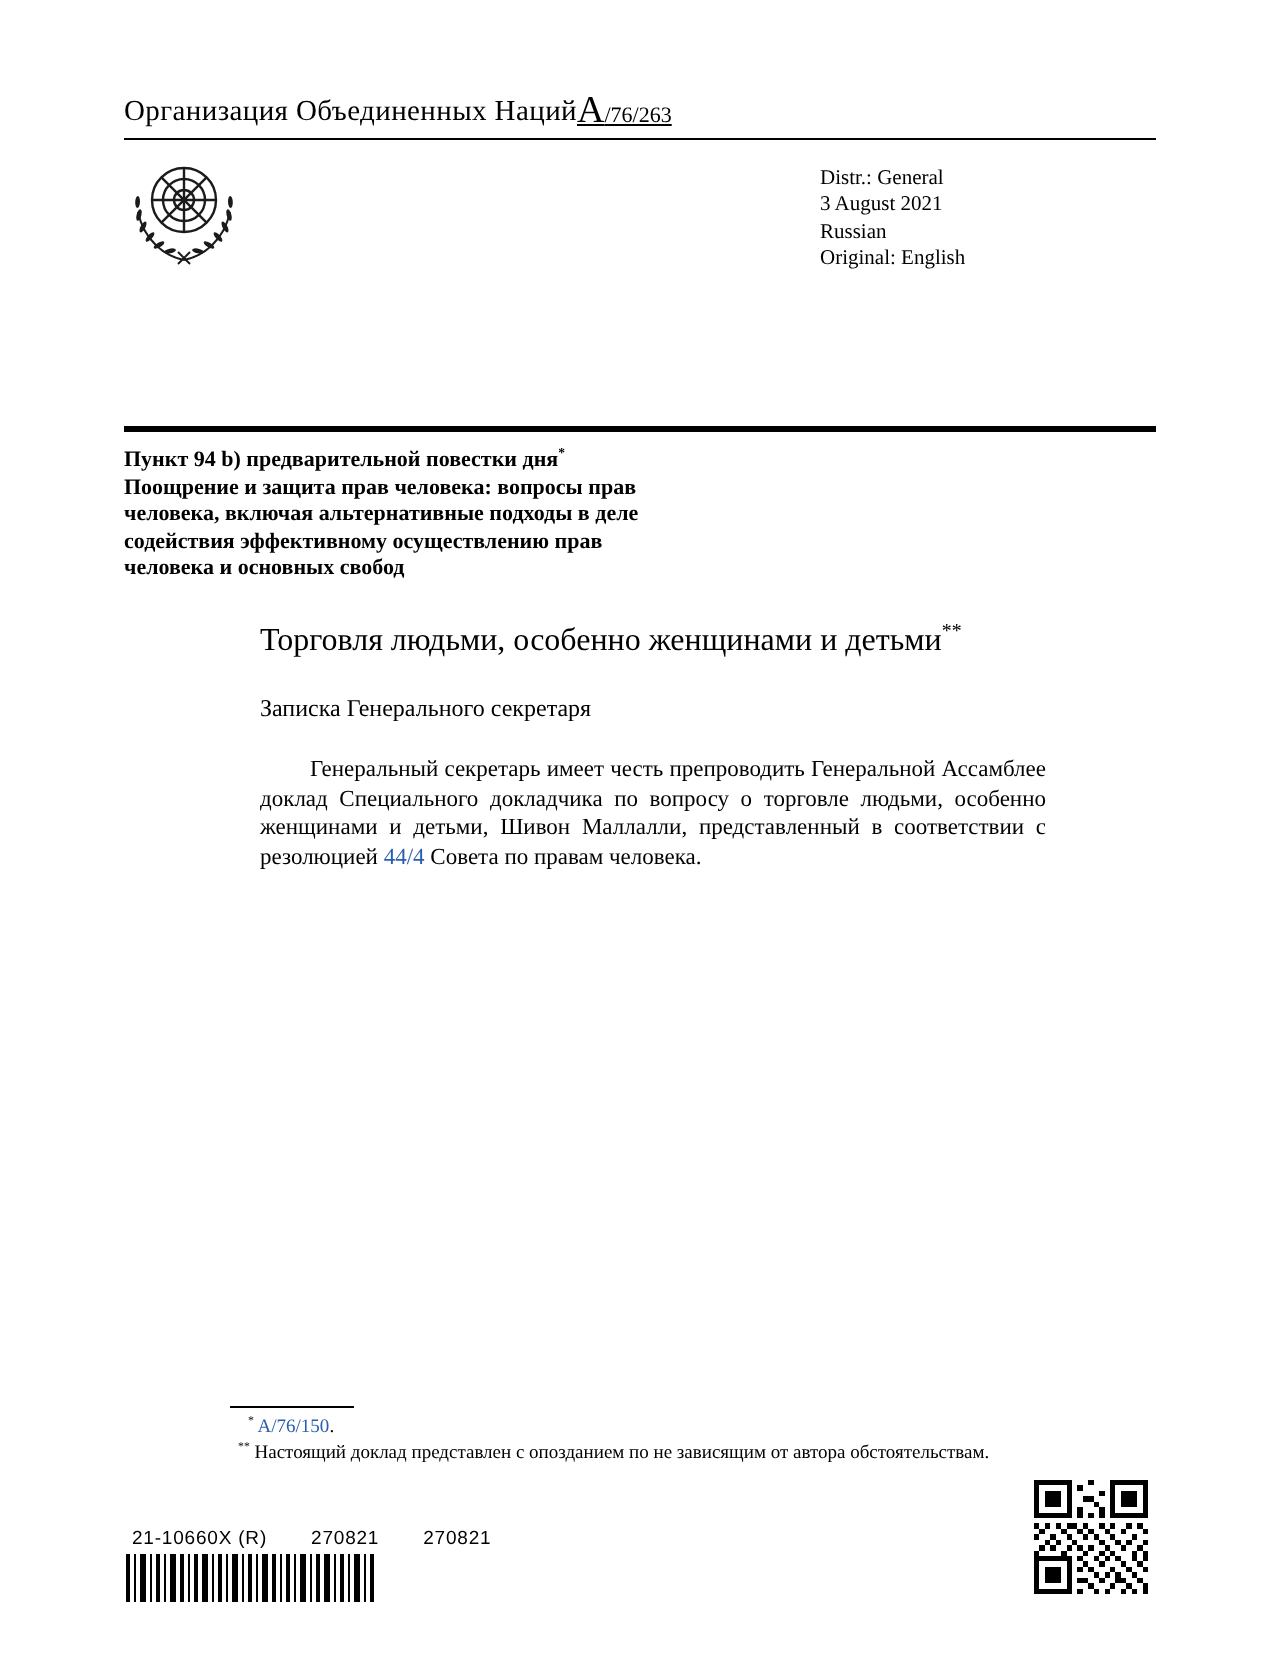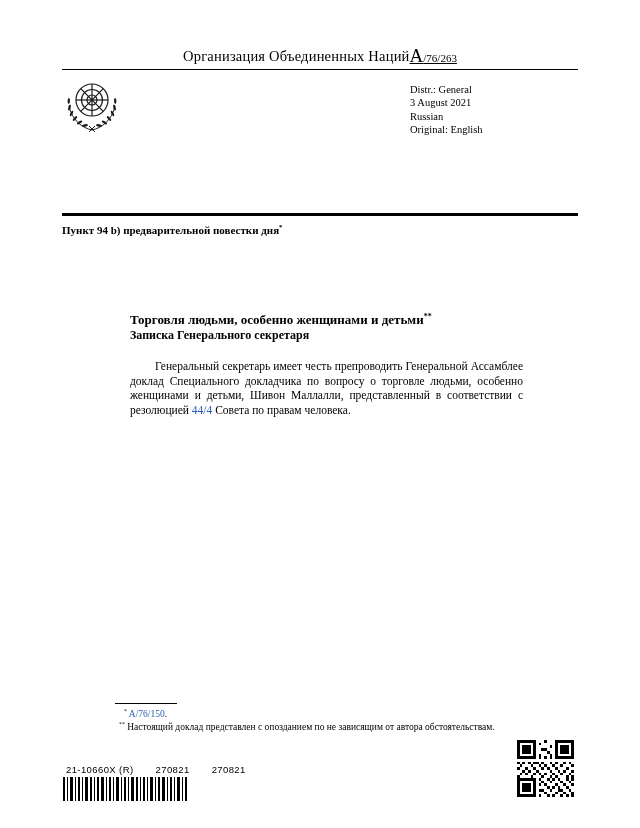--- a/index.html
+++ b/index.html
@@ -6,39 +6,39 @@
   html,body { background:#ffffff; }
   .page {
     position:relative; width:640px; height:828px; margin:0 auto;
     background:#fff; color:#000;
     font-family:"Liberation Serif", serif;
     overflow:hidden;
   }
   .abs { position:absolute; }
 
   
-  .org-row { left:62px; right:62px; top:46px; display:flex; justify-content:center; align-items:flex-end; }
+  .org-row { left:62px; right:62px; top:46px; display:flex; justify-content:flex-start; align-items:flex-end; }
   .org-name { font-size:14.5px; letter-spacing:0.2px; }
   .doc-symbol { font-size:19px; line-height:1;text-decoration:underline; }
   .doc-symbol .rest { font-size:11px; }
   .thin-rule { left:62px; right:62px; top:69px; border-top:1.2px solid #000; height:0; }
   .emblem { left:62px; top:72px; width:60px; height:64px; }
   .assembly-title { left:130px; top:78px; font-size:21px; font-weight:bold; letter-spacing:0.2px; }
   .distr { left:410px; top:83px; font-size:10.5px; line-height:1.28; }
   .thick-rule { left:62px; right:62px; top:213px; border-top:3px solid #000; height:0; }
 
   
   .session { left:62px; top:224px; width:266px; font-size:11px; font-weight:bold; line-height:1.23; }
   .session .line { margin:0; }
   sup { font-size:0.62em; vertical-align:super; line-height:0; }
 
   
   .main { left:130px; top:312px; width:393px; }
-  .doc-title { font-size:13px; font-weight:bold; }
-  .doc-subtitle { font-size:12px; font-weight:bold; margin-bottom:16px; }
+  .doc-title { font-size:16px; font-weight:normal; margin-bottom:17px; }
+  .doc-subtitle { font-size:12px; font-weight:normal; margin-bottom:16px; }
   .para { font-size:11.5px; line-height:1.27; text-align:justify; text-indent:25px; }
   a.doc-link { color:var(--link, #2a5db0); text-decoration:none; cursor:pointer; }
 
   
   .footnotes { left:112px; top:703px; width:432px; font-size:9.5px; line-height:1.35; }
   .fn-rule { width:62px; border-top:1px solid #000; margin:0 0 4px 3px; height:0; }
   .fn1 { text-indent:12px; }
   .fn2 { text-indent:7px; }
 
   
@@ -99,20 +99,21 @@
     <div>Distr.: General</div>
     <div>3 August 2021</div>
     <div>Russian</div>
     <div>Original: English</div>
   </div>
 
   <div class="abs thick-rule"></div>
 
   <div class="abs session">
     <div class="line"><span>Пункт 94 b) предварительной повестки дня</span><sup>*</sup></div>
+    <div class="line">Поощрение и защита прав человека: вопросы прав человека, включая альтернативные подходы в деле содействия эффективному осуществлению прав человека и основных свобод</div>
   </div>
 
   <div class="abs main">
     <div class="doc-title"><span>Торговля людьми, особенно женщинами и детьми</span><sup>**</sup></div>
     <div class="doc-subtitle">Записка Генерального секретаря</div>
     <p class="para">
       <span>Генеральный секретарь имеет честь препроводить Генеральной Ассамблее доклад Специального докладчика по вопросу о торговле людьми, особенно женщинами и детьми, Шивон Маллалли, представленный в соответствии с резолюцией</span>
       <a class="doc-link">44/4</a>
       <span>Совета по правам человека.</span>
     </p>

